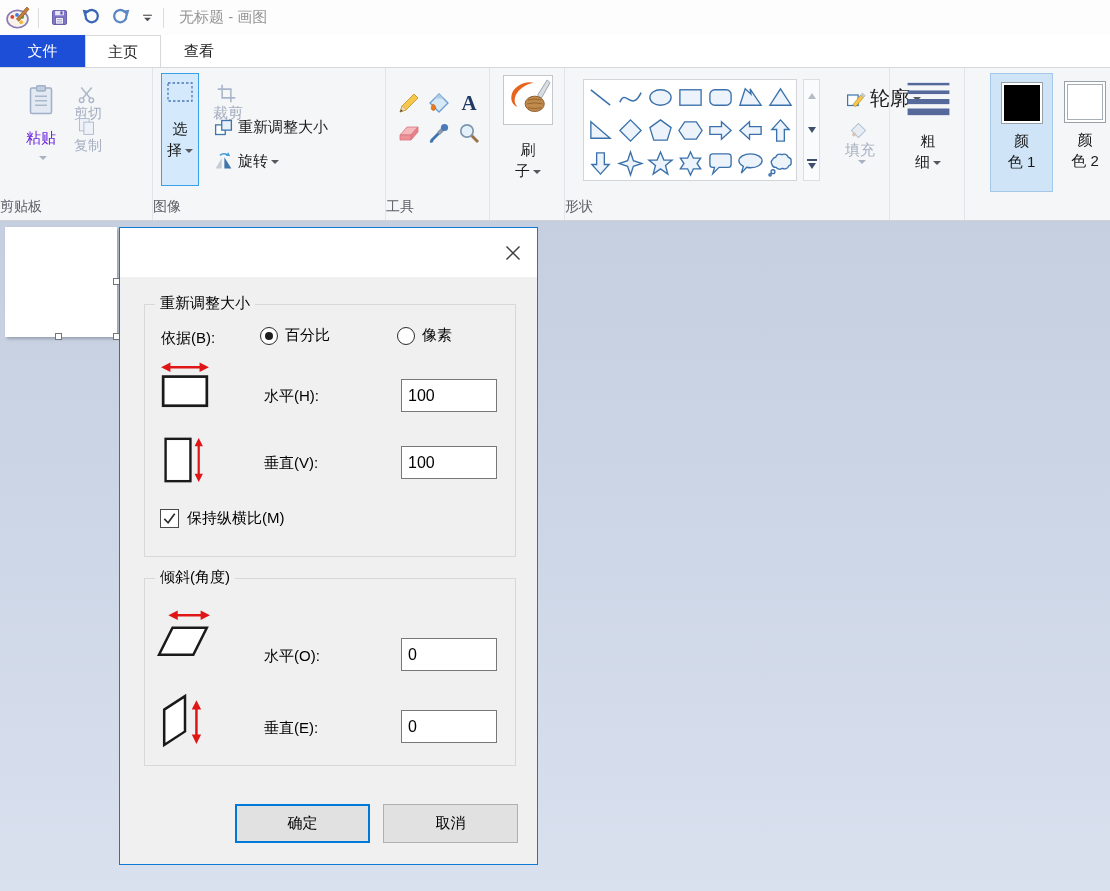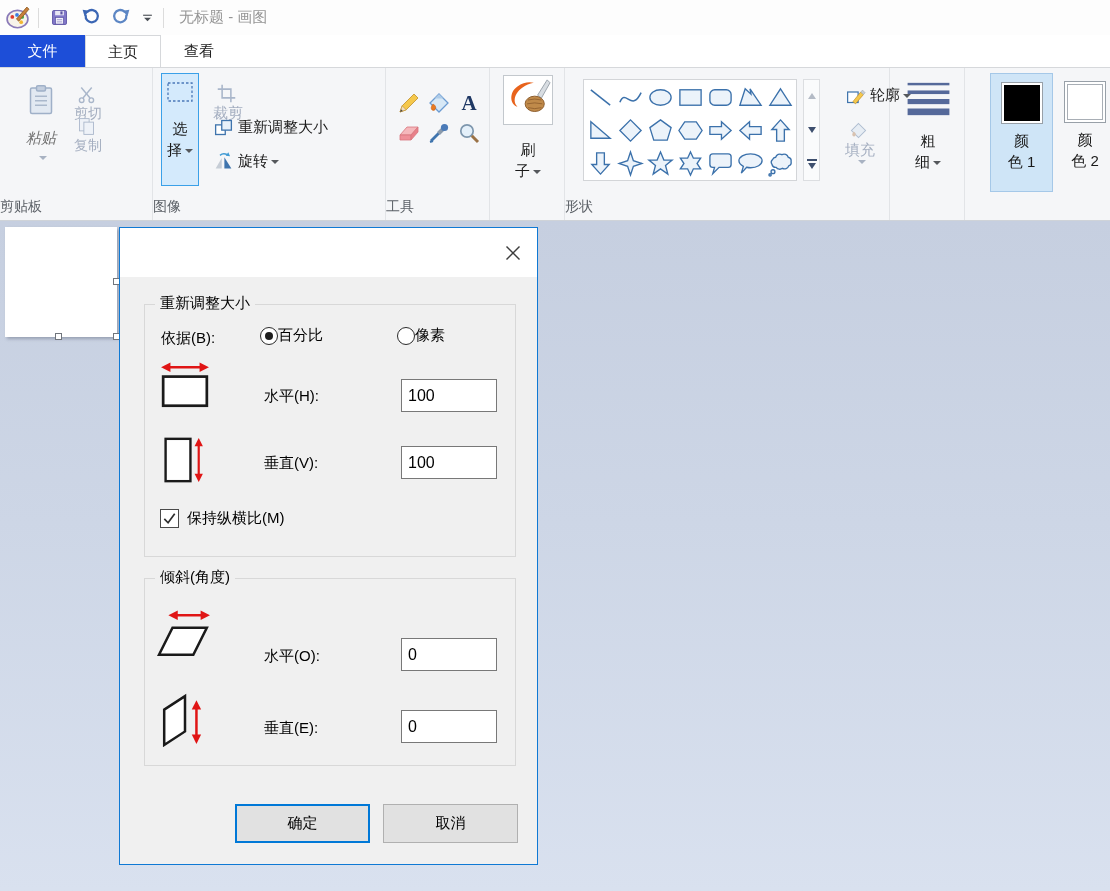--- a/index.html
+++ b/index.html
@@ -34,21 +34,21 @@
   .grp-shapes{left:565px;width:325px;}
   .grp-size{left:890px;width:75px;}
   .grp-colors{left:965px;width:145px;border-right:none;}
   .crt{display:inline-block;width:0;height:0;border-left:4px solid transparent;
     border-right:4px solid transparent;border-top:4px solid #55585c;vertical-align:middle;margin-left:3px;}
   .crt.pale{border-top-color:#a8b2c2;}
   .disabledtx{color:#a4aec0;flex-direction:column;}
   
   .paste-btn{position:absolute;left:10px;top:6px;width:62px;height:118px;text-align:center;}
   .paste-ic{width:36px;height:44px;margin:4px auto 2px;}
-  .paste-lbl{font-size:15px;color:#737373;line-height:20px;font-style:italic;}
+  .paste-lbl{font-size:15px;color:#6d28d9;line-height:20px;}
   .small-row{position:absolute;display:flex;align-items:center;font-size:14px;white-space:nowrap;}
   .small-row .ic{width:21px;height:21px;margin-right:4px;}
   .cut-row{left:74px;top:16px;}
   .copy-row{left:74px;top:48px;}
   
   .select-btn{position:absolute;left:8px;top:5px;width:38px;height:113px;background:#d4eafc;
     border:1px solid #3aa0e8;box-sizing:border-box;text-align:center;}
   .select-ic{width:30px;height:24px;margin:6px auto 10px;}
   .bigl{font-size:15px;color:#1a1a1a;line-height:21px;text-align:center;}
   .img-row1{left:60px;top:15px;font-size:15px;}
@@ -67,21 +67,21 @@
   .gallery{position:absolute;left:18px;top:11px;width:214px;height:102px;background:#fff;
     border:1px solid #d3d5d8;box-sizing:border-box;display:flex;flex-wrap:wrap;padding:1px 0 0 1px;}
   .shape-cell{width:30px;height:33px;display:flex;align-items:center;justify-content:center;cursor:pointer;}
   .shape-cell svg{width:27px;height:27px;}
   .scrollcol{position:absolute;left:238px;top:11px;width:17px;height:102px;border:1px solid #dcdee1;
     box-sizing:border-box;background:#fafbfc;}
   .scr-btn{position:absolute;left:0;width:15px;height:24px;display:flex;align-items:center;justify-content:center;flex-direction:column;}
   .tri-up{width:0;height:0;border-left:4.5px solid transparent;border-right:4.5px solid transparent;border-bottom:6px solid #b4bbc6;}
   .tri-down{width:0;height:0;border-left:4.5px solid transparent;border-right:4.5px solid transparent;border-top:6px solid #3e4f6e;}
   .more-bar{width:10px;height:2px;background:#3e4f6e;margin-bottom:2px;}
-  .outline-row{left:280px;top:17px;font-size:15px;color:#1a1a1a;text-align:center;}
+  .outline-row{left:280px;top:17px;font-size:20px;color:#1a1a1a;text-align:center;}
   .fill-row{left:280px;top:52px;font-size:15px;}
   
   .size-btn{position:absolute;left:12px;top:10px;width:52px;text-align:center;}
   .size-ic{width:47px;height:38px;margin:2px auto 8px;}
   
   .color-btn{position:absolute;top:5px;text-align:center;box-sizing:border-box;}
   .color1-btn{left:25px;width:63px;height:119px;background:#cfe5f7;border:1px solid #a5c8e8;}
   .color2-btn{left:94px;width:52px;height:119px;}
   .swatch-frame{width:42px;height:42px;margin:8px auto 6px;background:#fff;border:1px solid #98a0a8;
     box-sizing:border-box;padding:2px;}
@@ -102,21 +102,21 @@
   .dlg-close{position:absolute;right:12px;top:13px;width:24px;height:24px;cursor:pointer;}
   .groupbox{position:absolute;left:24px;width:372px;border:1px solid #d8d8d8;box-sizing:border-box;}
   .gb1{top:76px;height:253px;}
   .gb2{top:350px;height:188px;}
   .legend{position:absolute;top:-11px;left:10px;background:#f0f0f0;padding:0 5px;font-size:15px;color:#000;}
   .dlg-lbl{position:absolute;font-size:15px;color:#000;white-space:nowrap;}
   .fld{position:absolute;width:96px;height:33px;border:1px solid #787878;background:#fff;
     font-size:16px;padding:0 4px 0 6px;box-sizing:border-box;font-family:inherit;color:#000;}
   .dlg-ic{position:absolute;}
   .dlg-ic svg{width:100%;height:100%;display:block;}
-  .radio-row{position:absolute;display:flex;align-items:center;font-size:15px;color:#000;}
+  .radio-row{position:absolute;display:flex;align-items:center;gap:7px;font-size:15px;color:#000;}
   .radio{width:18px;height:18px;border:1px solid #2b2b2b;border-radius:50%;background:#fff;
     box-sizing:border-box;position:relative;}
   .radio::after{content:"";display:none;width:8px;height:8px;border-radius:50%;background:#1e1e1e;
     position:absolute;left:4px;top:4px;}
   .radio.on::after{display:block;}
   .chk-row{position:absolute;display:flex;align-items:center;gap:8px;font-size:15px;color:#000;}
   .checkbox{width:19px;height:19px;border:1px solid #4a4a4a;background:#fff;box-sizing:border-box;}
   .checkbox svg{width:100%;height:100%;display:none;}
   .checkbox.on svg{display:block;}
   .dlg-btn{position:absolute;width:135px;height:39px;font-size:15px;color:#000;background:#e1e1e1;

